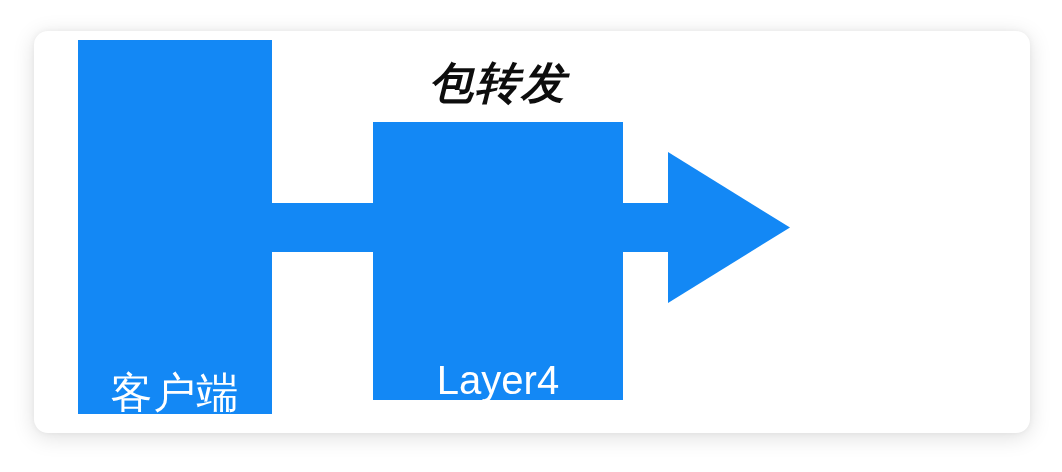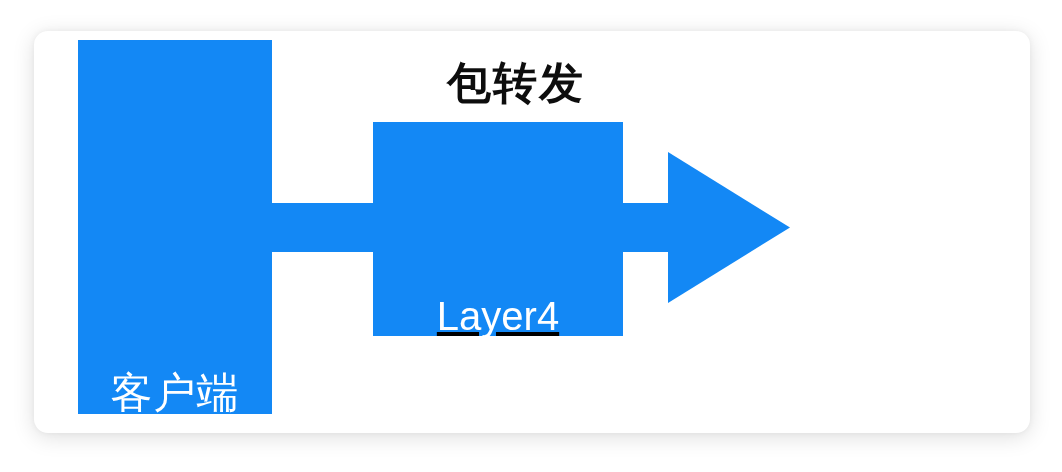--- a/index.html
+++ b/index.html
@@ -40,21 +40,21 @@
   .node-label {
     color: var(--node_text, #ffffff);
     font-size: 42px;
     font-weight: 500;
     letter-spacing: 1px;
     line-height: 1;
     white-space: nowrap;
   }
 
   .node-client  { left: 44px;  top: 9px;   width: 194px; height: 374px; }
-  .node-layer4  { left: 339px; top: 91px;  width: 250px; height: 214px; text-decoration: underline; }
+  .node-layer4  { left: 339px; top: 91px;  width: 250px; height: 278px; }
   .node-server  { left: 756px; top: 11px;  width: 193px; height: 373px; }
 
   .node-layer4 .node-label { font-size: 40px; letter-spacing: 0; }
 
   .connector {
     position: absolute;
     top: 172px;
     height: 49px;
     background: var(--node_fill, #1388f5);
   }
@@ -66,30 +66,31 @@
     left: 634px;
     top: 121px;
     width: 122px;
     height: 151px;
     background: var(--node_fill, #1388f5);
     clip-path: polygon(0 0, 100% 50%, 0 100%);
   }
 
   .diagram-title {
     position: absolute;
-    left: 307px;
+    left: 289px;
     top: 30px;
     width: 350px;
     text-align: center;
     color: var(--title_text, #0d0d0d);
     font-size: 44px;
     font-weight: 700;
     letter-spacing: 2px;
     line-height: 1;
     white-space: nowrap;
+    font-style: italic;
   }
 </style>
 </head>
 <body>
 
 <div class="stage">
   <div class="card">
 
     <div class="diagram-title">包转发</div>
 

